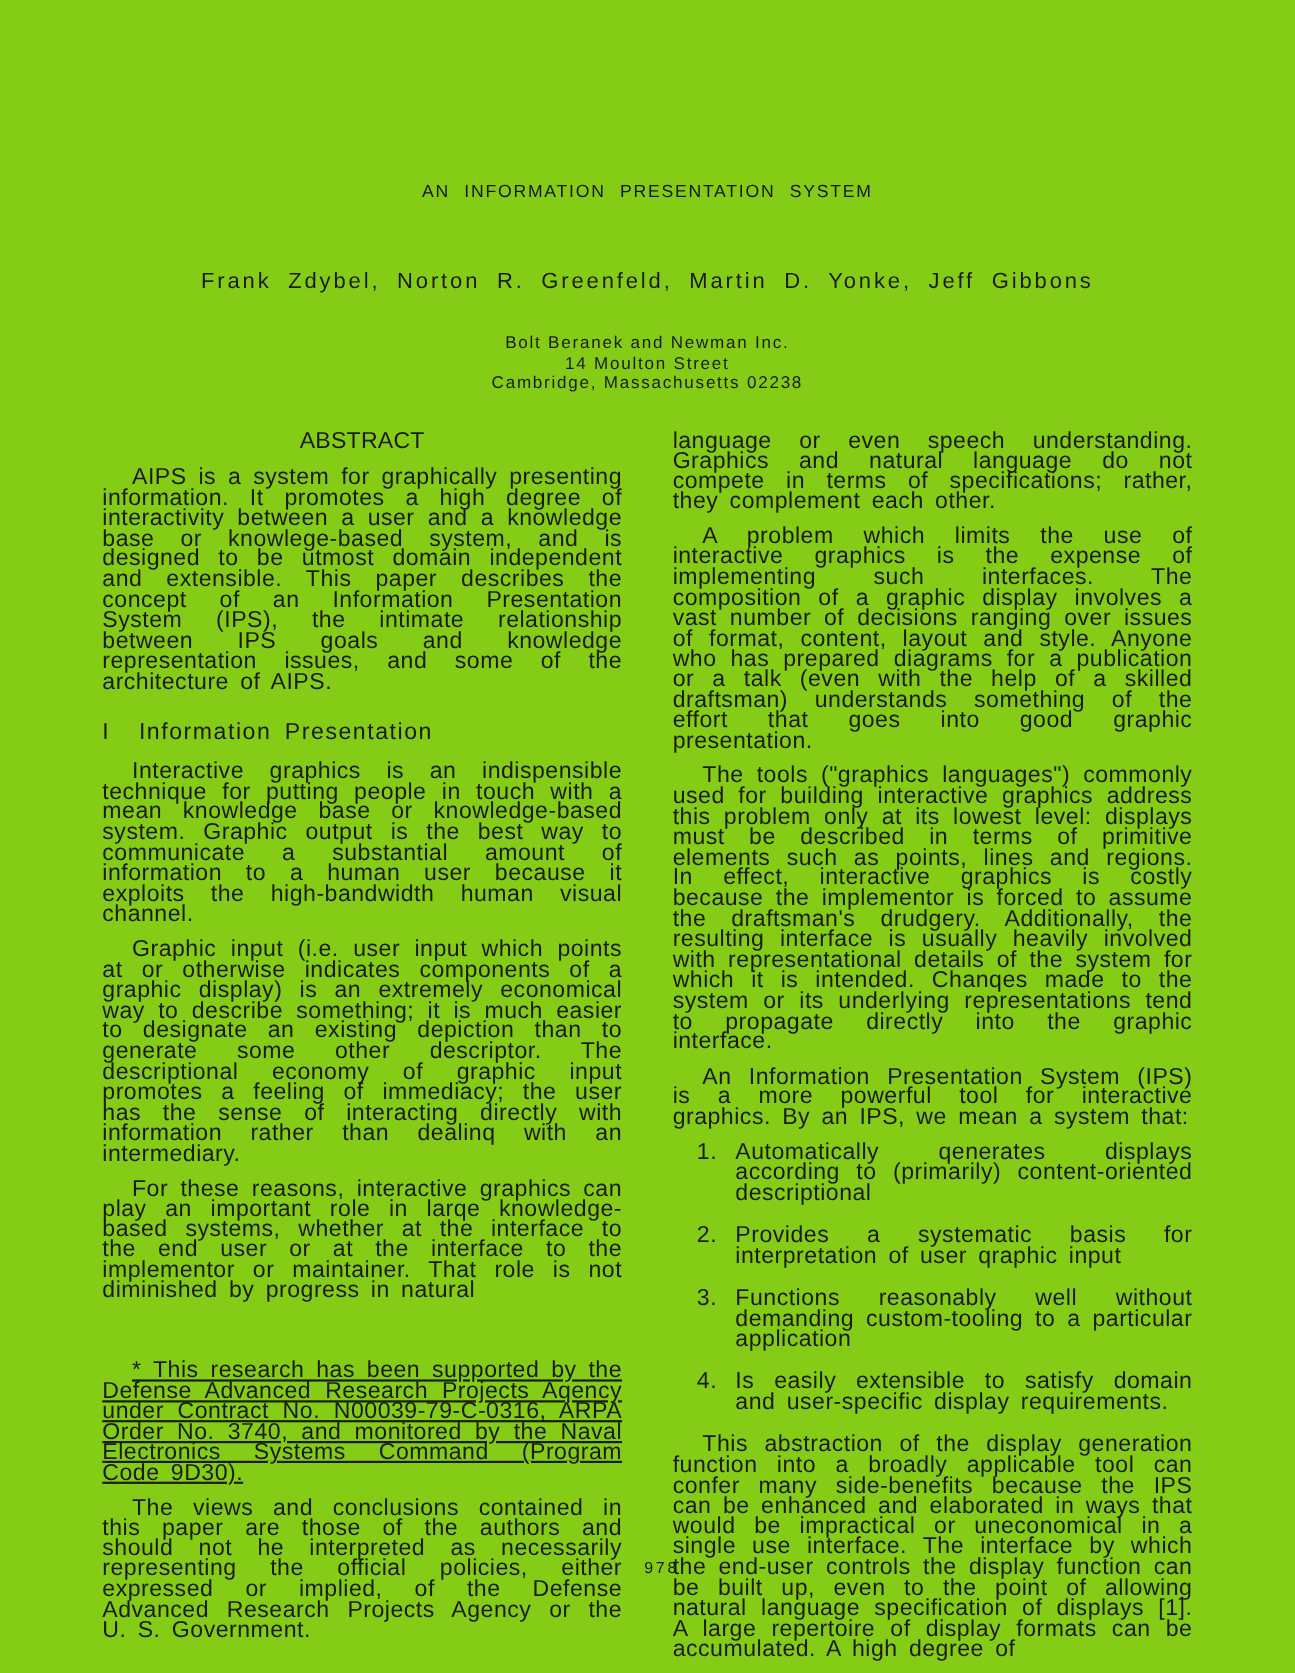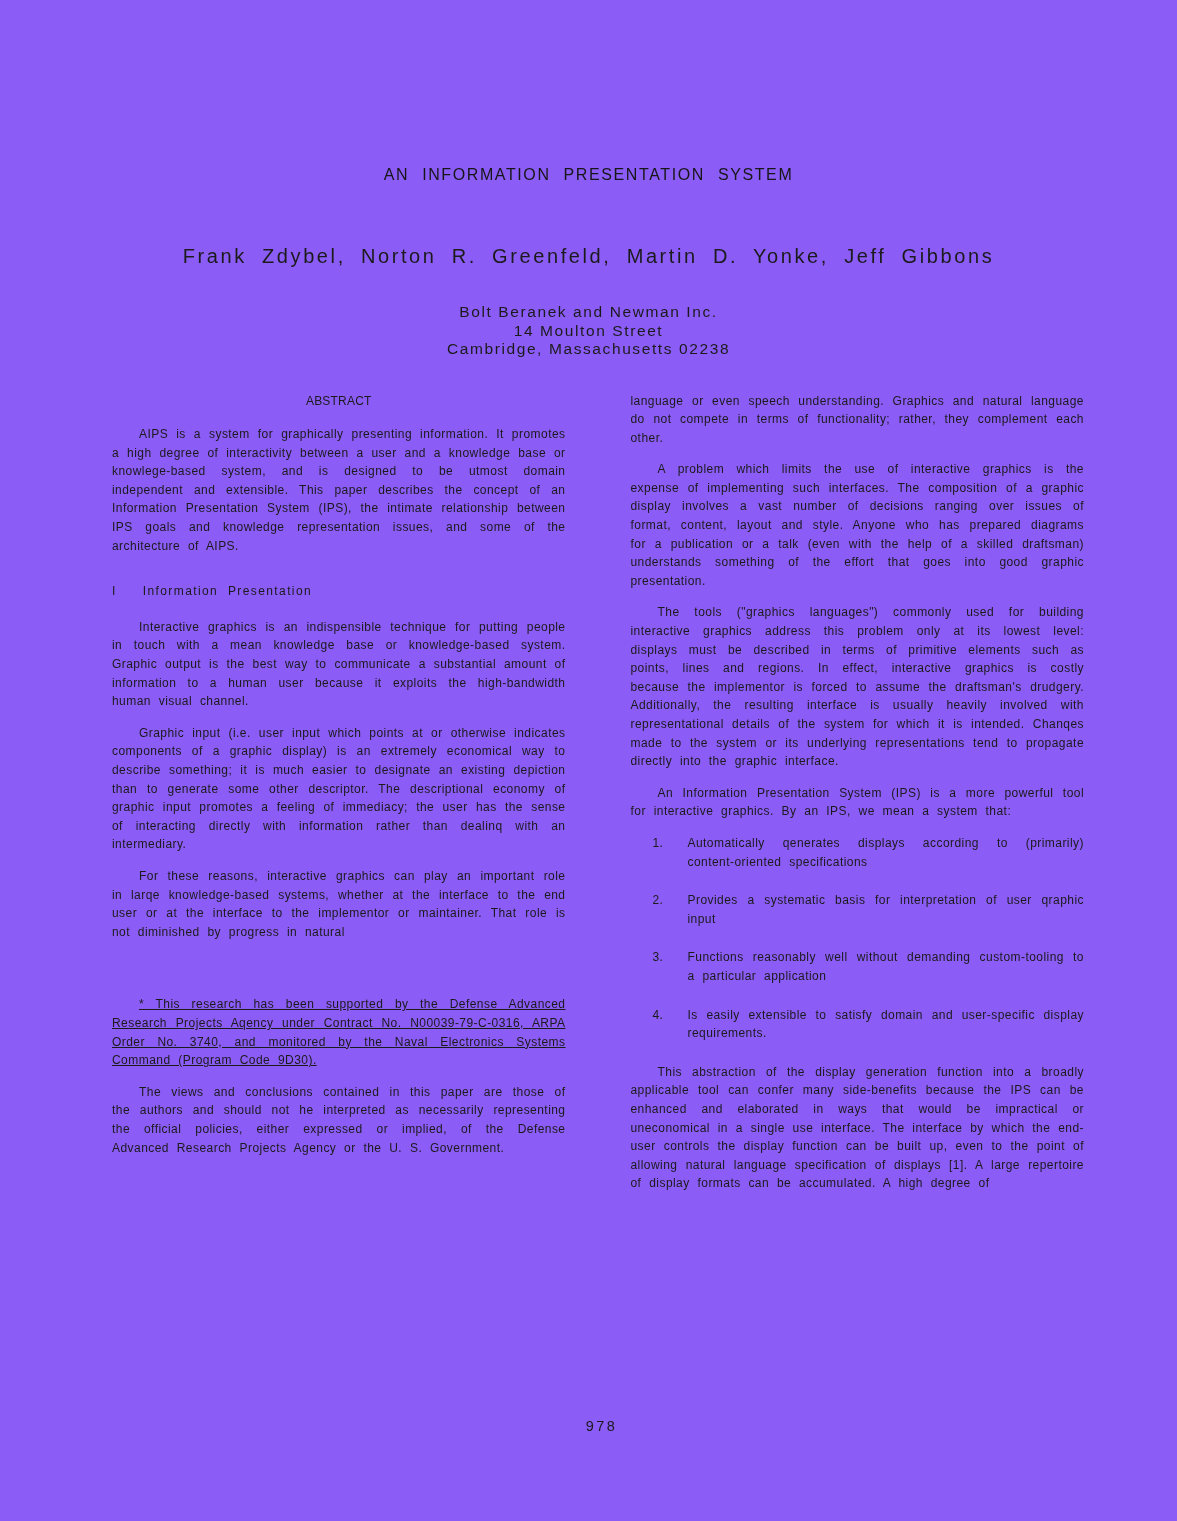--- a/index.html
+++ b/index.html
@@ -5,21 +5,21 @@
   html, body {
     margin: 0;
     padding: 0;
     background: #ffffff;
   }
   .page {
     position: relative;
     width: 1177px;
     height: 1521px;
     margin: 0 auto;
-    background: #8b5cf6;
+    background: #84cc16;
     font-family: "Liberation Sans", "DejaVu Sans", sans-serif;
     color: #1b1b1b;
     overflow: hidden;
   }
   .header {
     text-align: center;
     padding-top: 166px;
   }
   .title {
     font-size: 16px;
@@ -40,26 +40,25 @@
     line-height: 18.5px;
   }
   .columns {
     display: flex;
     margin: 33px 93px 0 93px;
     gap: 46px;
     align-items: flex-start;
   }
   .col {
     width: 473px;
-    font-size: 12px;
+    font-size: 21px;
     line-height: 18.6px;
     text-align: justify;
     letter-spacing: 0.45px;
     word-spacing: 4px;
-    margin-left: 19px;
   }
   .col p {
     margin: 0 0 13px 0;
     text-indent: 27px;
   }
   .abstract-heading {
     text-align: center;
     text-indent: 0 !important;
     letter-spacing: 0.2px;
     margin-bottom: 15px !important;
@@ -130,29 +129,29 @@
         <span class="numeral">I</span><span>Information Presentation</span>
       </div>
       <p>Interactive graphics is an indispensible technique for putting people in touch with a mean knowledge base or knowledge-based system. Graphic output is the best way to communicate a substantial amount of information to a human user because it exploits the high-bandwidth human visual channel.</p>
       <p>Graphic input (i.e. user input which points at or otherwise indicates components of a graphic display) is an extremely economical way to describe something; it is much easier to designate an existing depiction than to generate some other descriptor. The descriptional economy of graphic input promotes a feeling of immediacy; the user has the sense of interacting directly with information rather than dealinq with an intermediary.</p>
       <p>For these reasons, interactive graphics can play an important role in larqe knowledge-based systems, whether at the interface to the end user or at the interface to the implementor or maintainer. That role is not diminished by progress in natural</p>
       <p class="footnote">* This research has been supported by the Defense Advanced Research Projects Aqency under Contract No. N00039-79-C-0316, ARPA Order No. 3740, and monitored by the Naval Electronics Systems Command (Program Code 9D30).</p>
       <p class="disclaimer">The views and conclusions contained in this paper are those of the authors and should not he interpreted as necessarily representing the official policies, either expressed or implied, of the Defense Advanced Research Projects Agency or the U. S. Government.</p>
     </div>
 
     <div class="col">
-      <p style="text-indent:0">language or even speech understanding. Graphics and natural language do not compete in terms of functionality; rather, they complement each other.</p>
+      <p style="text-indent:0">language or even speech understanding. Graphics and natural language do not compete in terms of specifications; rather, they complement each other.</p>
       <p>A problem which limits the use of interactive graphics is the expense of implementing such interfaces. The composition of a graphic display involves a vast number of decisions ranging over issues of format, content, layout and style. Anyone who has prepared diagrams for a publication or a talk (even with the help of a skilled draftsman) understands something of the effort that goes into good graphic presentation.</p>
       <p>The tools ("graphics languages") commonly used for building interactive graphics address this problem only at its lowest level: displays must be described in terms of primitive elements such as points, lines and regions. In effect, interactive graphics is costly because the implementor is forced to assume the draftsman's drudgery. Additionally, the resulting interface is usually heavily involved with representational details of the system for which it is intended. Chanqes made to the system or its underlying representations tend to propagate directly into the graphic interface.</p>
       <p>An Information Presentation System (IPS) is a more powerful tool for interactive graphics. By an IPS, we mean a system that:</p>
 
       <div class="ips-list">
         <div class="list-item">
           <span class="list-num">1.</span>
-          <span class="list-text">Automatically qenerates displays according to (primarily) content-oriented specifications</span>
+          <span class="list-text">Automatically qenerates displays according to (primarily) content-oriented descriptional</span>
         </div>
         <div class="list-item">
           <span class="list-num">2.</span>
           <span class="list-text">Provides a systematic basis for interpretation of user qraphic input</span>
         </div>
         <div class="list-item">
           <span class="list-num">3.</span>
           <span class="list-text">Functions reasonably well without demanding custom-tooling to a particular application</span>
         </div>
         <div class="list-item">

